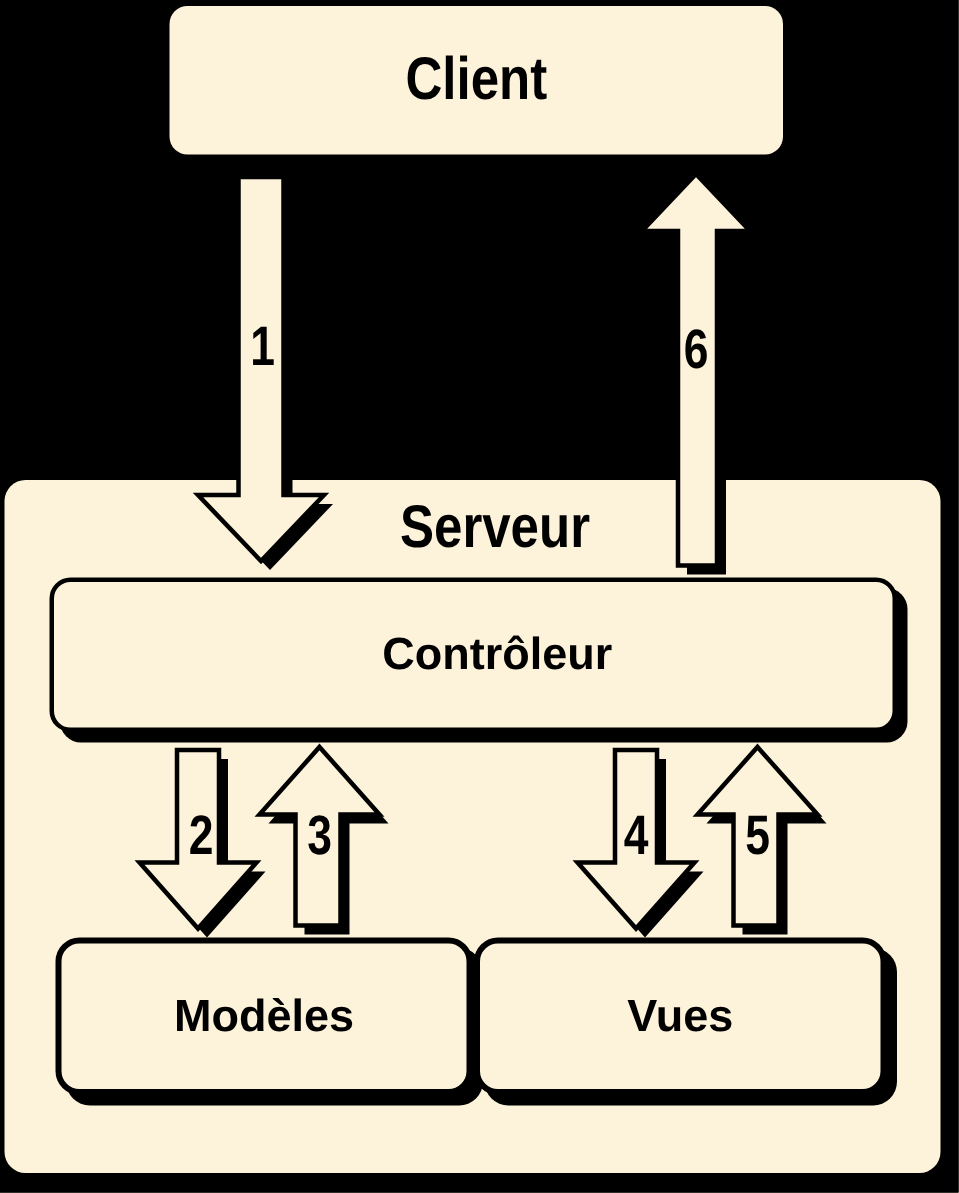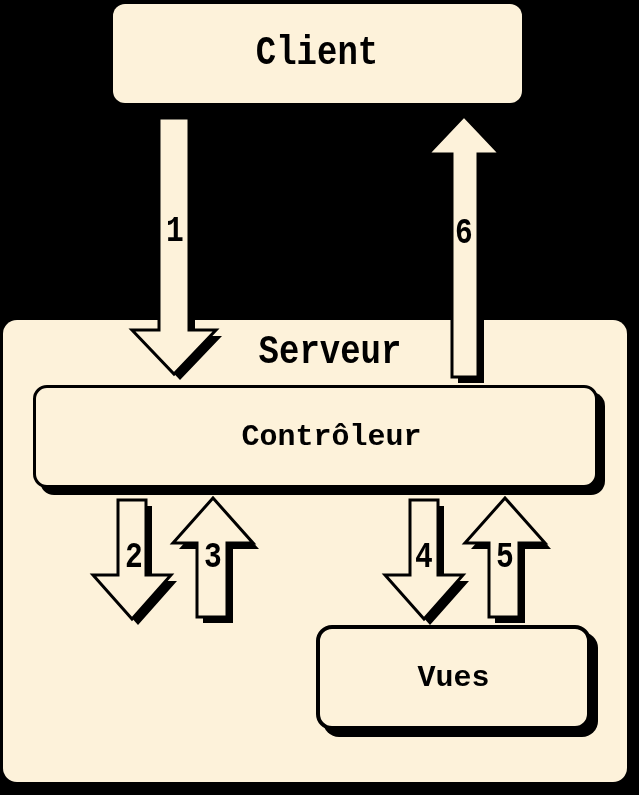--- a/index.html
+++ b/index.html
@@ -7,21 +7,21 @@
     --fill:#FDF2DA;
     --line:#000000;
     --text:#000000;
   }
   html,body{margin:0;padding:0;background:var(--bg);}
   .canvas{
     position:relative;
     width:639px;height:795px;
     background:var(--bg);
     overflow:hidden;
-    font-family:Liberation Mono, monospace;
+    font-family:Liberation Sans, sans-serif;
   }
   .box{
     position:absolute;
     box-sizing:border-box;
     background:var(--fill);
     display:flex;align-items:center;justify-content:center;
   }
   .client-box{
     left:113px;top:4px;width:409px;height:99px;
     border-radius:12px;z-index:2;
@@ -84,20 +84,23 @@
     <span class="label label-lg">Client</span>
   </div>
 
   <div class="box server-box"></div>
   <span class="label label-lg server-label">Serveur</span>
 
   <div class="box inner controller-box">
     <span class="label label-sm">Contrôleur</span>
   </div>
 
+  <div class="box inner models-box">
+    <span class="label label-sm">Modèles</span>
+  </div>
 
   <div class="box inner views-box">
     <span class="label label-sm">Vues</span>
   </div>
 
   <svg class="arrows" viewBox="0 0 639 795" aria-hidden="true">
     <g>
       <polygon class="arrow-shadow" transform="translate(6,6)" points="159,118 189,118 189,330 216,330 174,374 132,330 159,330"></polygon>
       <polygon class="arrow-main" points="159,118 189,118 189,330 216,330 174,374 132,330 159,330"></polygon>
     </g>

